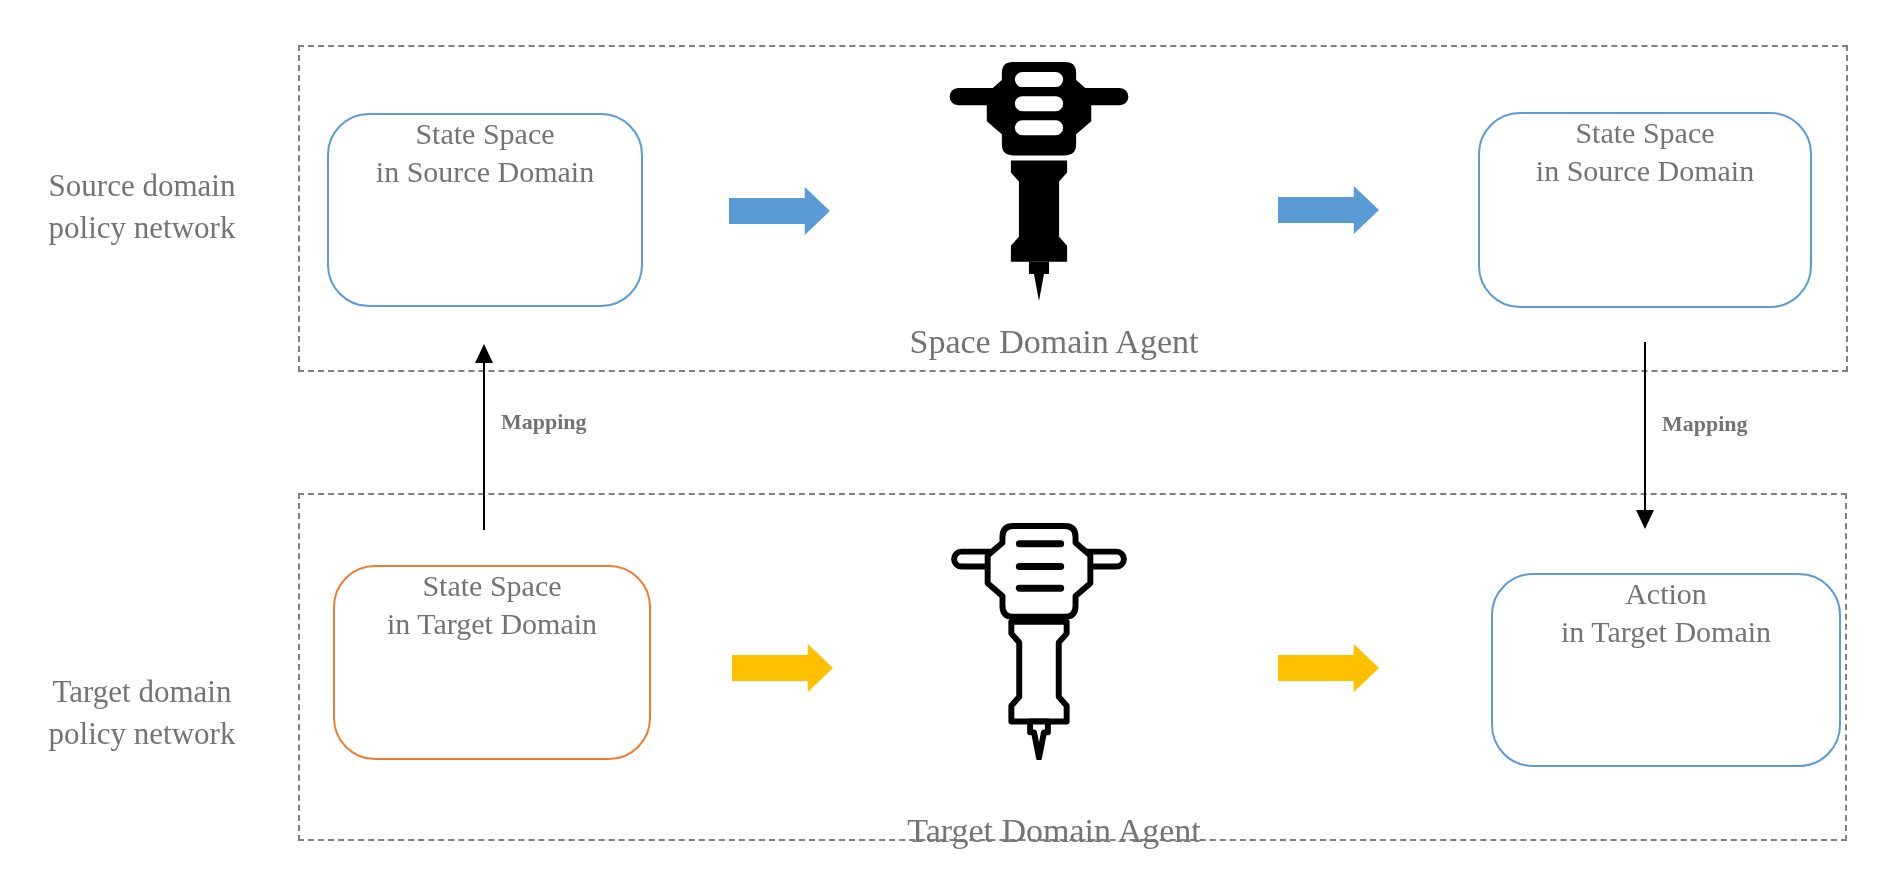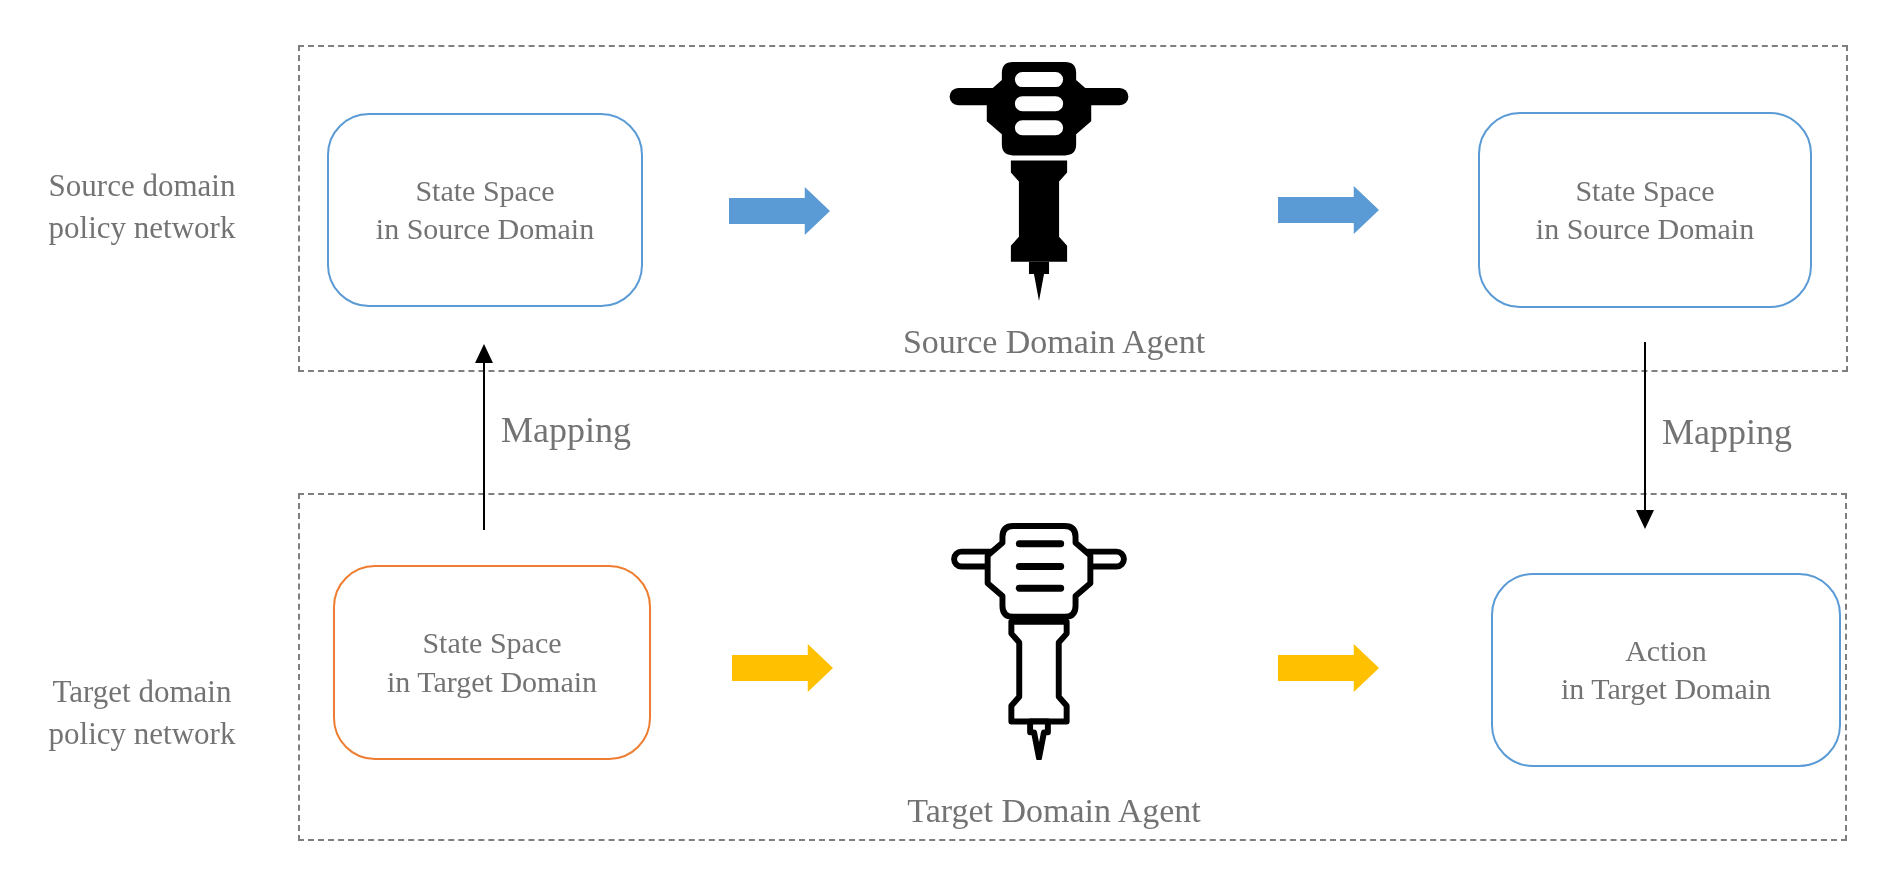--- a/index.html
+++ b/index.html
@@ -10,21 +10,21 @@
   .outer-box{
     position:absolute;border:2px dashed var(--dashed-border,#7F7F7F);
     background:transparent;box-sizing:border-box;
   }
   .side-label{
     position:absolute;width:280px;text-align:center;
     font-size:31px;line-height:1.35;white-space:pre-line;
   }
   .node-box{
     position:absolute;box-sizing:border-box;border-radius:42px;
-    display:flex;align-items:center;justify-content:center;text-align:center;
+    display:flex;justify-content:center;text-align:center;
     background:#fff;
   }
   .node-box.blue{border:2px solid var(--accent-blue,#5B9BD5);}
   .node-box.orange{border:2px solid var(--accent-orange,#ED7D31);}
   .node-label{font-size:30px;line-height:1.27;white-space:pre-line;}
   .fat-arrow{
     position:absolute;width:101px;height:48px;
     clip-path:polygon(0% 23%,75% 23%,75% 0%,100% 50%,75% 100%,75% 77%,0% 77%);
   }
   .fat-arrow.blue{background:var(--accent-blue,#5B9BD5);}
@@ -33,21 +33,21 @@
   .tri-up{
     position:absolute;width:0;height:0;
     border-left:9px solid transparent;border-right:9px solid transparent;
     border-bottom:19px solid #000;
   }
   .tri-down{
     position:absolute;width:0;height:0;
     border-left:9px solid transparent;border-right:9px solid transparent;
     border-top:19px solid #000;
   }
-  .mapping-label{position:absolute;font-size:36px;font-weight:normal;white-space:nowrap;}
+  .mapping-label{position:absolute;font-size:22px;font-weight:bold;white-space:nowrap;}
   .agent-caption{
     position:absolute;width:420px;text-align:center;font-size:34px;white-space:nowrap;
   }
   .agent-icon{position:absolute;}
   .agent-icon svg{display:block;width:100%;height:100%;}
 </style>
 </head>
 <body>
 
 <div id="canvas">
@@ -91,38 +91,38 @@
     <svg viewBox="0 0 180 240" xmlns="http://www.w3.org/2000/svg" preserveAspectRatio="xMidYMid meet">
       <rect x="1" y="28" width="178" height="17" rx="8.5" fill="#000"></rect>
       <path fill="#000" d="M64 2 h52 q11 0 11 11 v7 l15 13 v28 l-15 13 v10 q0 11 -11 11 h-52 q-11 0 -11 -11 v-10 l-15 -13 v-28 l15 -13 v-7 q0 -11 11 -11 Z"></path>
       <rect x="66" y="12" width="48" height="15" rx="7.5" fill="#fff"></rect>
       <rect x="66" y="36" width="48" height="15" rx="7.5" fill="#fff"></rect>
       <rect x="66" y="60" width="48" height="15" rx="7.5" fill="#fff"></rect>
       <path fill="#000" d="M62 100 h56 v12 l-8 9 v55 l8 9 v16 h-56 v-16 l8 -9 v-55 l-8 -9 Z"></path>
       <path fill="#000" d="M80 201 h20 v12 h-5 l-5 27 l-5 -27 h-5 Z"></path>
     </svg>
   </div>
-  <div class="agent-caption" style="left:844px;top:323px;">Source Domain Agent</div>
+  <div class="agent-caption" style="left:844px;top:323px;">Space Domain Agent</div>
 
   <div class="agent-icon" style="left:950px;top:523px;width:178px;height:237px;">
     <svg viewBox="0 0 180 240" xmlns="http://www.w3.org/2000/svg" preserveAspectRatio="xMidYMid meet">
       <g fill="#fff" stroke="#000" stroke-width="6" stroke-linejoin="round">
         <rect x="4" y="29" width="172" height="15" rx="7.5"></rect>
         <path d="M64 3 h52 q11 0 11 11 v6 l15 13 v28 l-15 13 v10 q0 11 -11 11 h-52 q-11 0 -11 -11 v-10 l-15 -13 v-28 l15 -13 v-6 q0 -11 11 -11 Z"></path>
         <path d="M62 100 h56 v12 l-8 9 v55 l8 9 v16 h-56 v-16 l8 -9 v-55 l-8 -9 Z"></path>
         <path d="M81 201 h18 v11 h-4 l-5 26 l-5 -26 h-4 Z"></path>
       </g>
       <g stroke="#000" stroke-width="7" stroke-linecap="round">
         <line x1="70" y1="21" x2="112" y2="21"></line>
         <line x1="70" y1="44" x2="112" y2="44"></line>
         <line x1="70" y1="66" x2="112" y2="66"></line>
       </g>
     </svg>
   </div>
-  <div class="agent-caption" style="left:844px;top:792px;">Target Domain Agent</div>
+  <div class="agent-caption" style="left:844px;top:812px;">Target Domain Agent</div>
 
   <div class="tri-up" style="left:475px;top:344px;"></div>
   <div class="vline" style="left:483px;top:360px;height:170px;"></div>
   <div class="mapping-label" style="left:501px;top:409px;">Mapping</div>
 
   <div class="vline" style="left:1644px;top:342px;height:170px;"></div>
   <div class="tri-down" style="left:1636px;top:510px;"></div>
   <div class="mapping-label" style="left:1662px;top:411px;">Mapping</div>
 
 </div>

